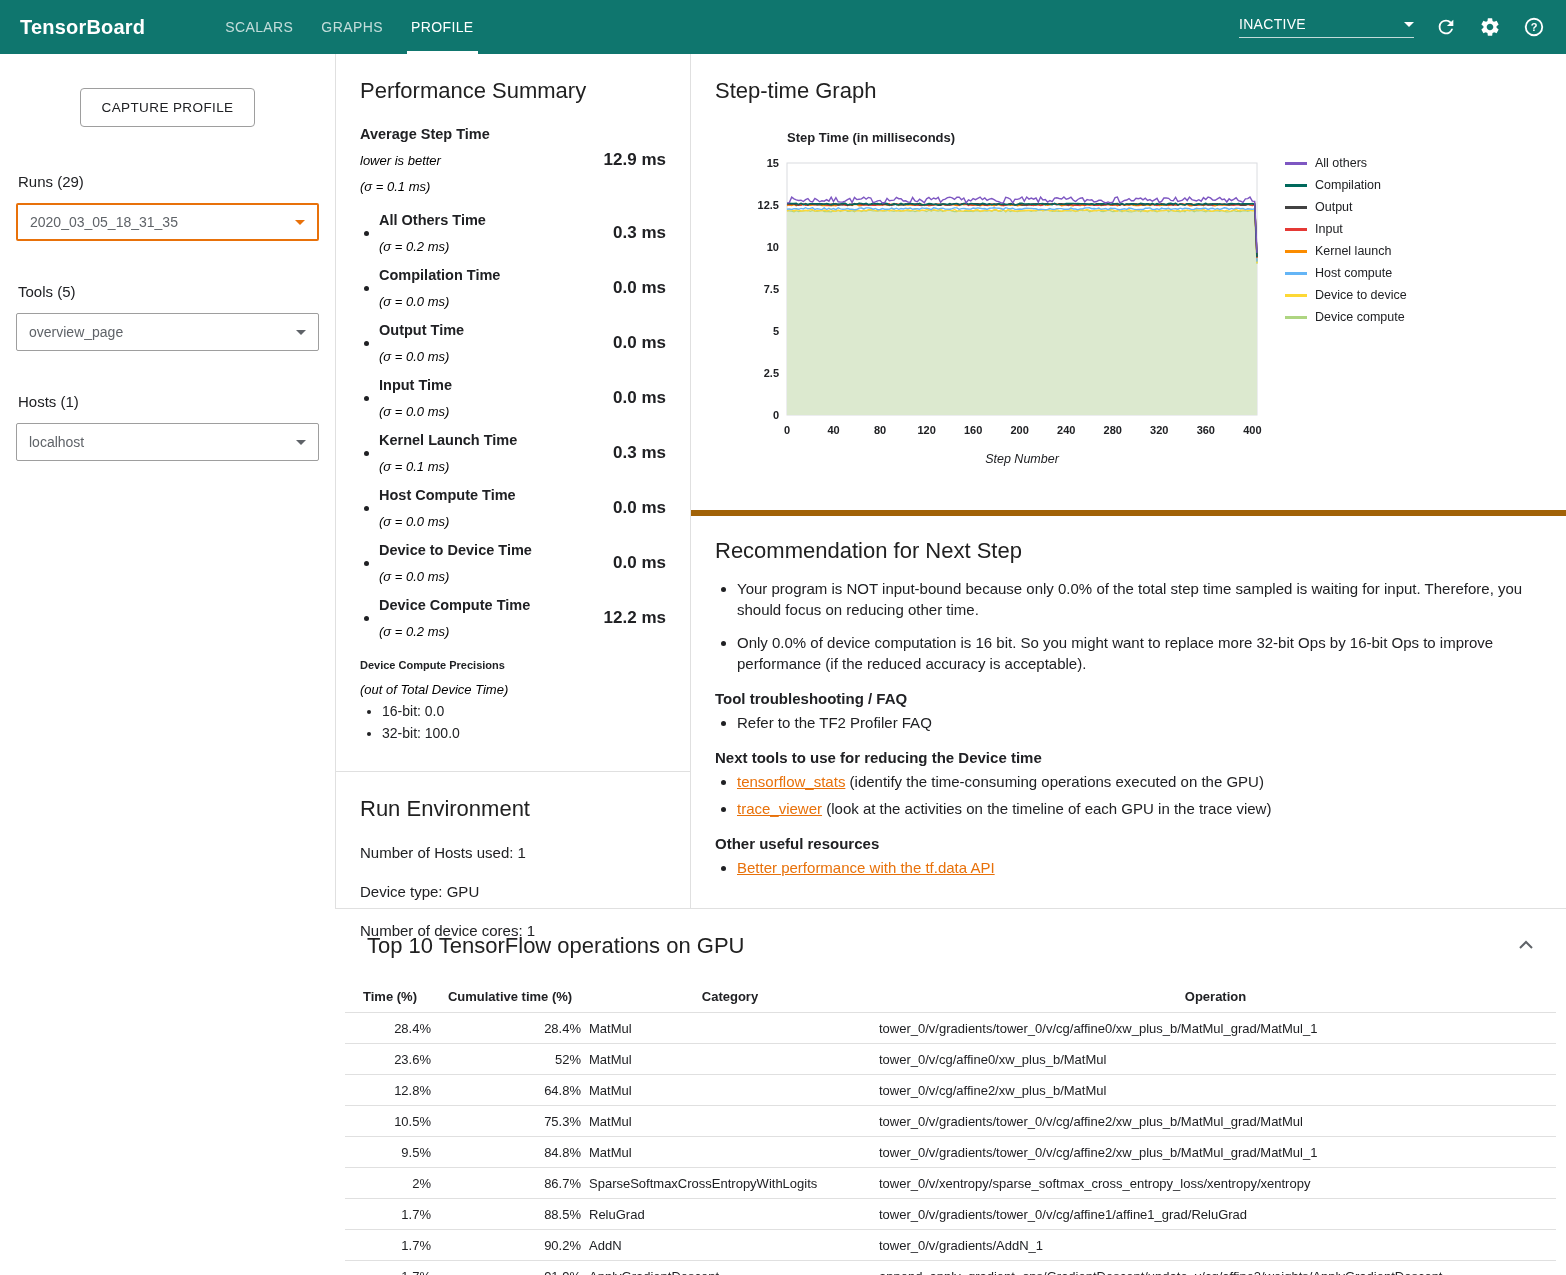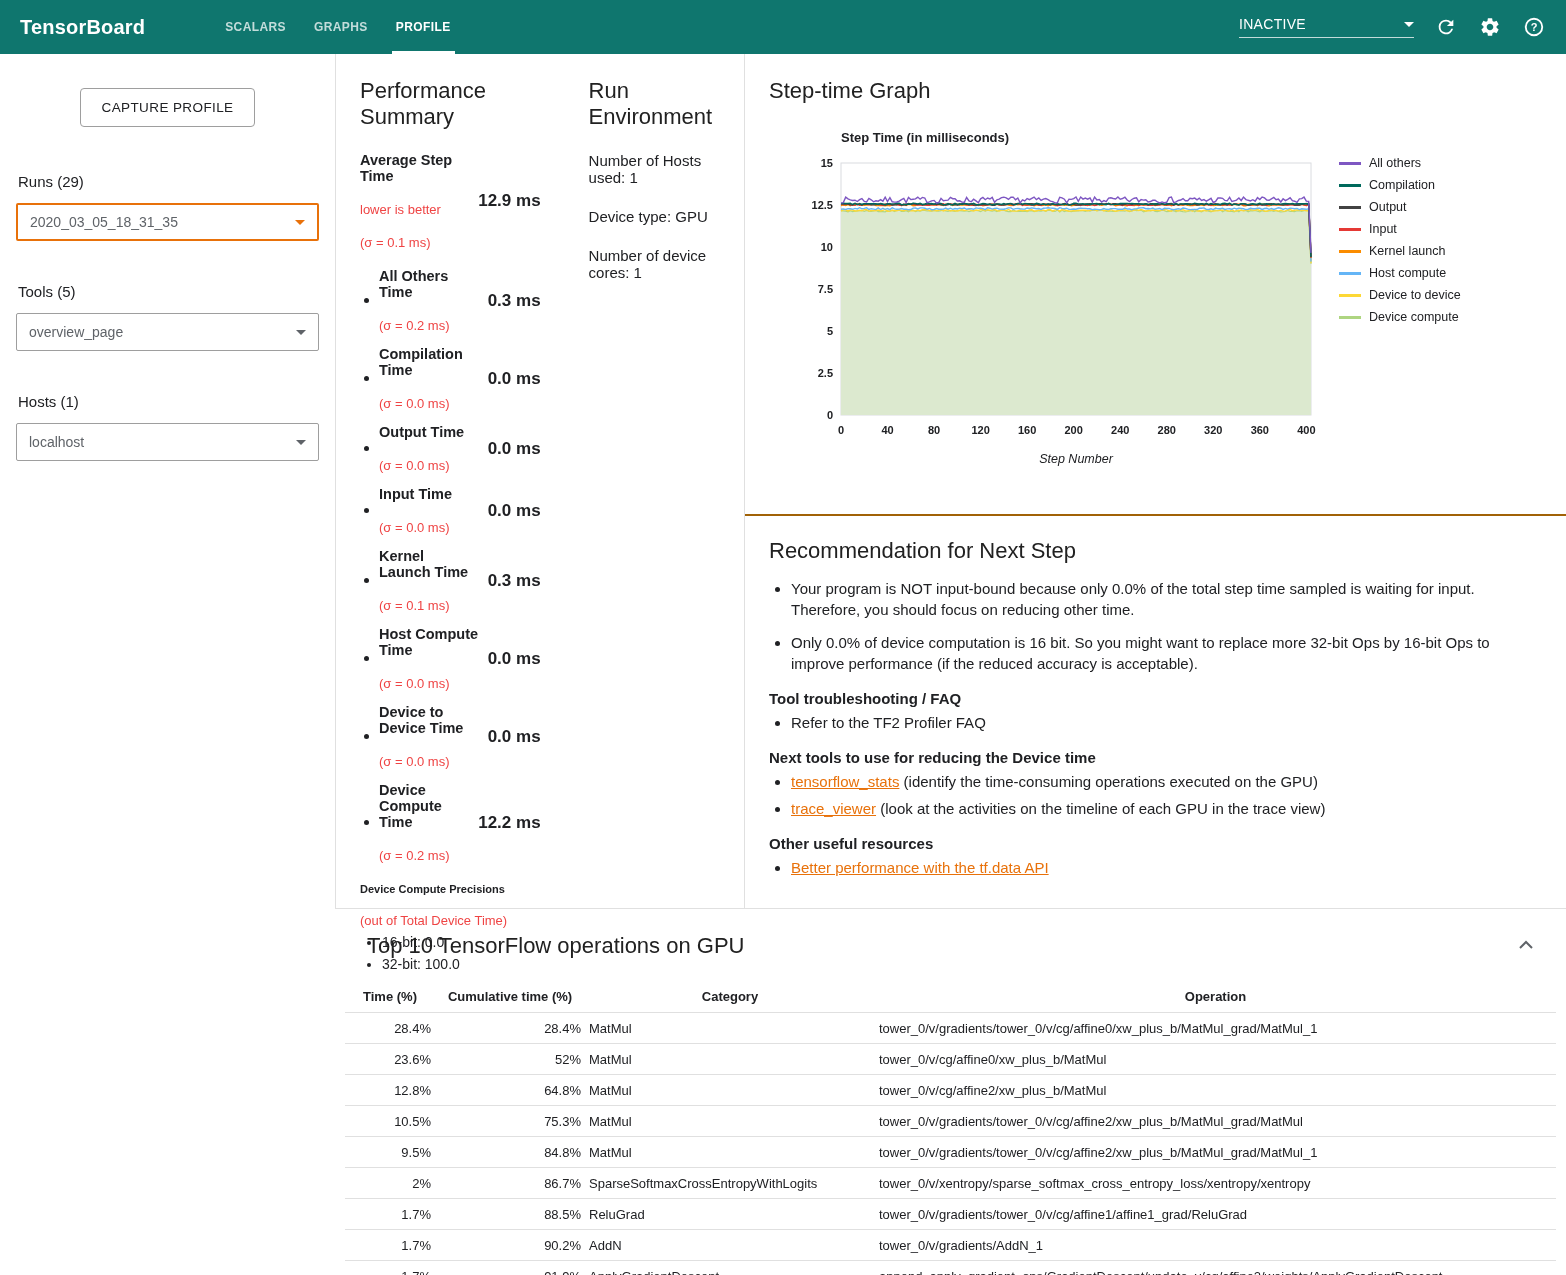--- a/index.html
+++ b/index.html
@@ -3,65 +3,65 @@
 <meta charset="utf-8">
 <style>
   *{box-sizing:border-box;margin:0;padding:0}
   html,body{width:1566px;height:1275px;overflow:hidden}
   body{font-family:"Liberation Sans",sans-serif;background:#fff;color:#202124}
 
   
   .header{height:54px;background:#0f766e;display:flex;align-items:center;color:#fff}
   .logo{font-size:20px;font-weight:700;margin-left:20px;letter-spacing:.2px}
   .tabs{display:flex;margin-left:66px;height:100%}
-  .tab{display:flex;align-items:center;padding:0 14px;font-size:12px;font-weight:700;letter-spacing:.4px;color:rgba(255,255,255,.75);cursor:pointer;position:relative}
+  .tab{display:flex;align-items:center;padding:0 14px;font-size:14px;font-weight:400;letter-spacing:.4px;color:rgba(255,255,255,.75);cursor:pointer;position:relative}
   .tab.active{color:#fff}
   .tab.active::after{content:"";position:absolute;left:10px;right:10px;bottom:0;height:3px;background:#fff}
   .header-right{margin-left:auto;display:flex;align-items:center;gap:20px;margin-right:20px}
   .status-select{width:175px;display:flex;align-items:center;justify-content:space-between;border-bottom:1px solid rgba(255,255,255,.75);padding-bottom:5px;font-size:14px;letter-spacing:.3px;cursor:pointer}
   .caret{width:0;height:0;border-left:5px solid transparent;border-right:5px solid transparent;border-top:5px solid #5f6368}
   .caret.white{border-top-color:#fff}
   .caret.orange{border-top-color:#e8710a}
   .hicon{width:24px;height:24px;cursor:pointer;display:flex;align-items:center;justify-content:center}
 
   
   .layout{display:flex;height:1221px}
   .sidebar{width:335px;padding:16px;flex-shrink:0}
   .main{flex:1;display:flex;flex-direction:column;min-width:0}
   .top-row{display:flex;height:854px}
-  .summary-col{width:410px;flex-shrink:0;border-left:1px solid #e0e0e0;border-right:1px solid #e0e0e0;display:flex;flex-direction:row}
+  .summary-col{width:356px;flex-shrink:0;border-left:1px solid #e0e0e0;border-right:1px solid #e0e0e0;display:flex;flex-direction:column}
   .right-col{flex:1;min-width:0;display:flex;flex-direction:column}
 
   
   .capture-btn{display:block;margin:18px auto 46px;padding:11px 20px;background:#fff;border:1px solid #9e9e9e;border-radius:4px;font-family:inherit;font-size:13.5px;font-weight:500;letter-spacing:.4px;color:#202124;cursor:pointer}
   .side-label{font-size:15px;margin:0 0 13px 2px;color:#202124}
   .dropdown{height:38px;border:1px solid #9e9e9e;border-radius:2px;display:flex;align-items:center;justify-content:space-between;padding:0 12px;font-size:14px;color:#5f6368;margin-bottom:42px;cursor:pointer;background:#fff}
   .dropdown.orange-border{border:2px solid #e8710a}
 
   
   .pad-block{padding:24px}
   .section-title{font-size:22px;font-weight:400;color:#212121}
   .metric-row{display:flex;align-items:center;margin-bottom:13px}
   .metric-left{flex:1;min-width:0}
   .metric-label{font-size:14.5px;font-weight:700}
-  .metric-note{font-size:13px;color:#ef4444;margin-top:18px}
+  .metric-note{font-size:13px;font-style:italic;color:#000000;margin-top:11px}
   .metric-value{font-size:17px;font-weight:700;white-space:nowrap;margin-left:8px}
   .dot{width:5px;height:5px;border-radius:50%;background:#202124;margin:0 10px 0 4px;flex-shrink:0;align-self:center}
   .avg-row{margin:22px 0 18px}
   .prec-title{font-size:11px;font-weight:700;margin-top:20px}
   .prec-list{margin:6px 0 0 22px;font-size:14px}
   .prec-list li{margin-bottom:6px}
   .hdivider{border-top:1px solid #e0e0e0}
   .spacer{flex:1}
 
   
   .runenv-line{font-size:15px;margin-top:22px}
 
   
-  .graph-section{border-bottom:2px solid #a16207;padding:24px 24px 30px 24px;height:483px}
+  .graph-section{border-bottom:6px solid #a16207;padding:24px 24px 30px 24px;height:483px}
   .chart-area{display:flex;margin-top:26px;margin-left:26px}
   .chart-title{font-size:13px;font-weight:700;margin-left:46px;margin-bottom:8px}
   .legend{margin-left:14px;margin-top:26px}
   .legend-item{display:flex;align-items:center;margin-bottom:8px;font-size:12.5px;color:#202124}
   .legend-swatch{width:22px;height:3px;margin-right:8px;flex-shrink:0}
 
   
   .rec-section{padding:22px 40px 24px 24px}
   .rec-list{margin:14px 0 0 22px;font-size:15px;line-height:1.4}
   .rec-list li{margin-bottom:12px}

